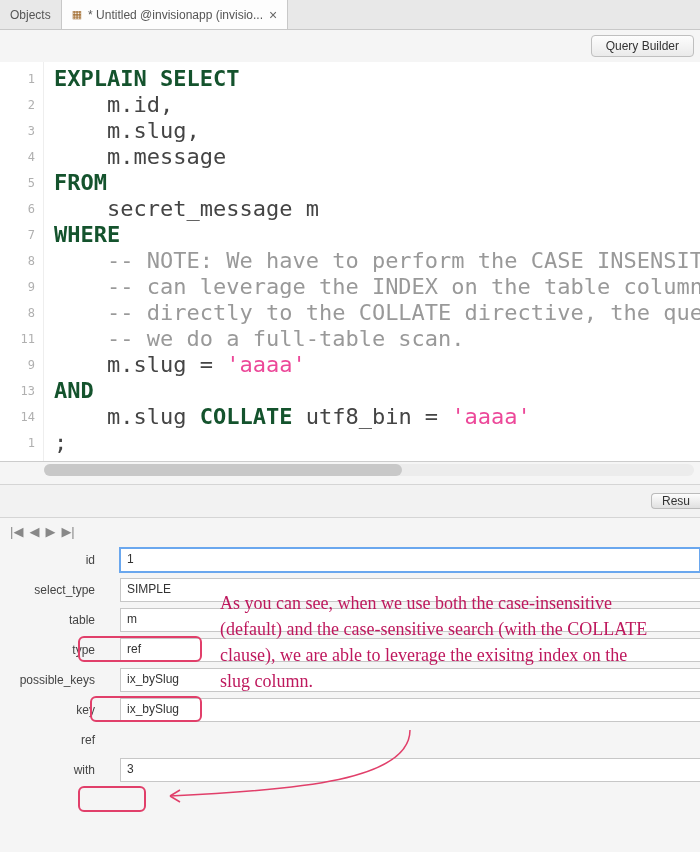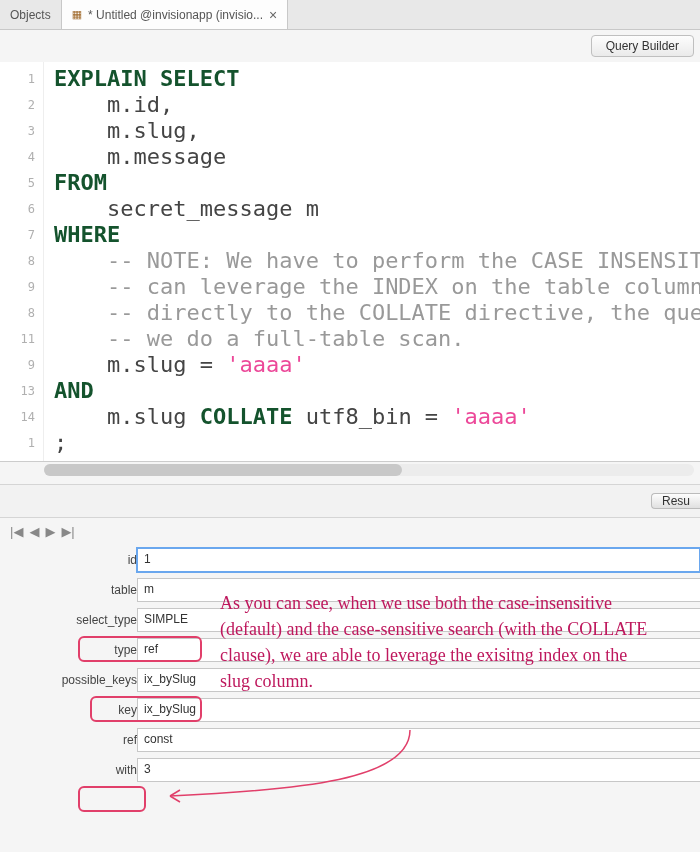--- a/index.html
+++ b/index.html
@@ -124,23 +124,23 @@
   .explain-form {
     padding: 0 0 10px 0;
     position:relative;
   }
   .row {
     display:flex;
     align-items:center;
     height:30px;
   }
   .row label {
-    width:137px;
+    width:120px;
     text-align:right;
-    padding-right:0;
+    padding-right:25px;
     font-size:12px;
     color:#444;
   }
   .row .val {
     flex:1;
     height:24px;
     border:1px solid #c7c7c7;
     border-right:none;
     background:#fff;
     padding:3px 6px;
@@ -228,42 +228,41 @@
   <span>▶</span>
   <span>▶|</span>
 </div>
 
 <div class="explain-form" id="explain-form">
   <div class="row focus">
     <label>id</label>
     <div class="val">1</div>
   </div>
   <div class="row">
+    <label>select_type</label>
+    <div class="val">SIMPLE</div>
+  </div>
+  <div class="row">
     <label>table</label>
     <div class="val">m</div>
-  </div>
-  <div class="row">
-    <label>select_type</label>
-    <div class="val">SIMPLE</div>
   </div>
   <div class="row" id="row-type">
     <label>type</label>
     <div class="val">ref</div>
   </div>
   <div class="row">
     <label>possible_keys</label>
     <div class="val">ix_bySlug</div>
   </div>
   <div class="row" id="row-key">
     <label>key</label>
     <div class="val">ix_bySlug</div>
   </div>
   <div class="row">
     <label>ref</label>
-    <div class="val">const</div>
   </div>
   <div class="row" id="row-rows">
     <label>with</label>
     <div class="val">3</div>
   </div>
 
   <div class="hl" style="left:78px; top:91px;  width:124px; height:26px;"></div>
   <div class="hl" style="left:90px; top:151px; width:112px; height:26px;"></div>
   <div class="hl" style="left:78px; top:241px; width:68px;  height:26px;"></div>
 </div>

